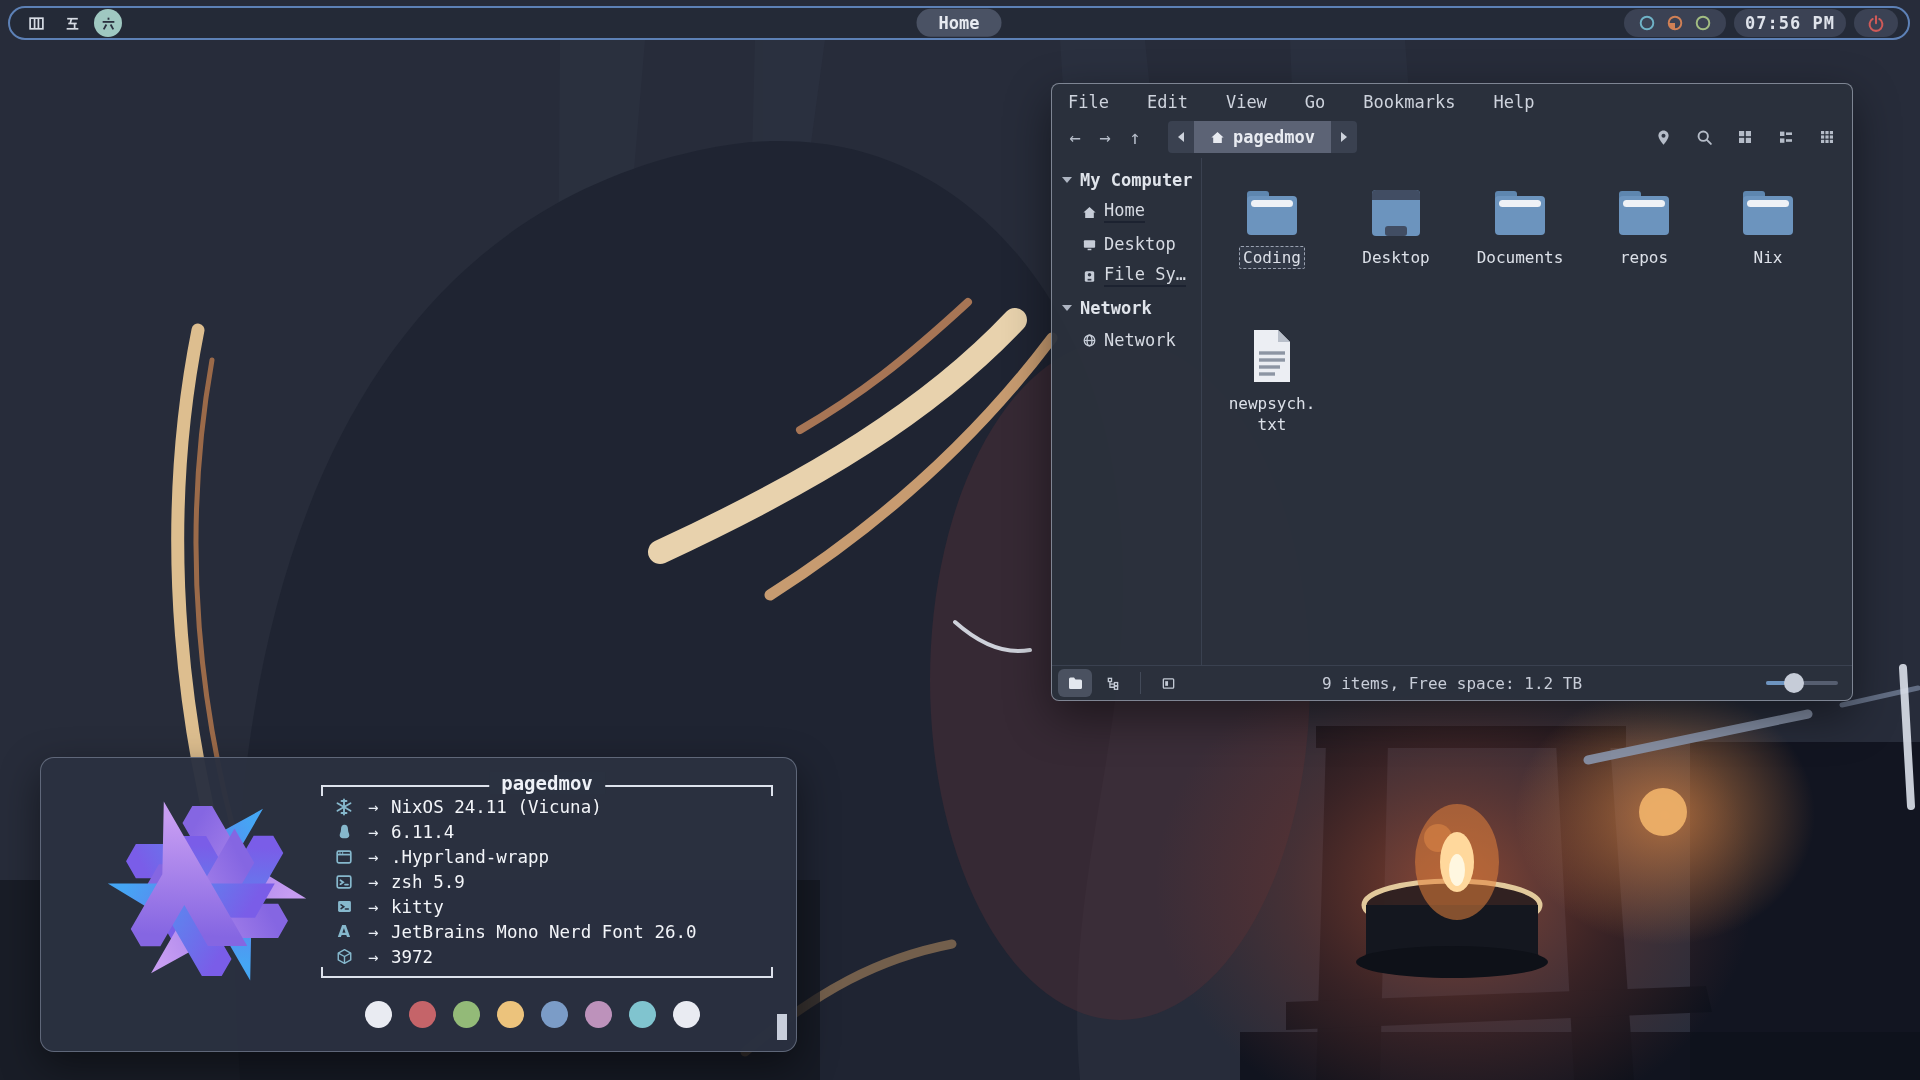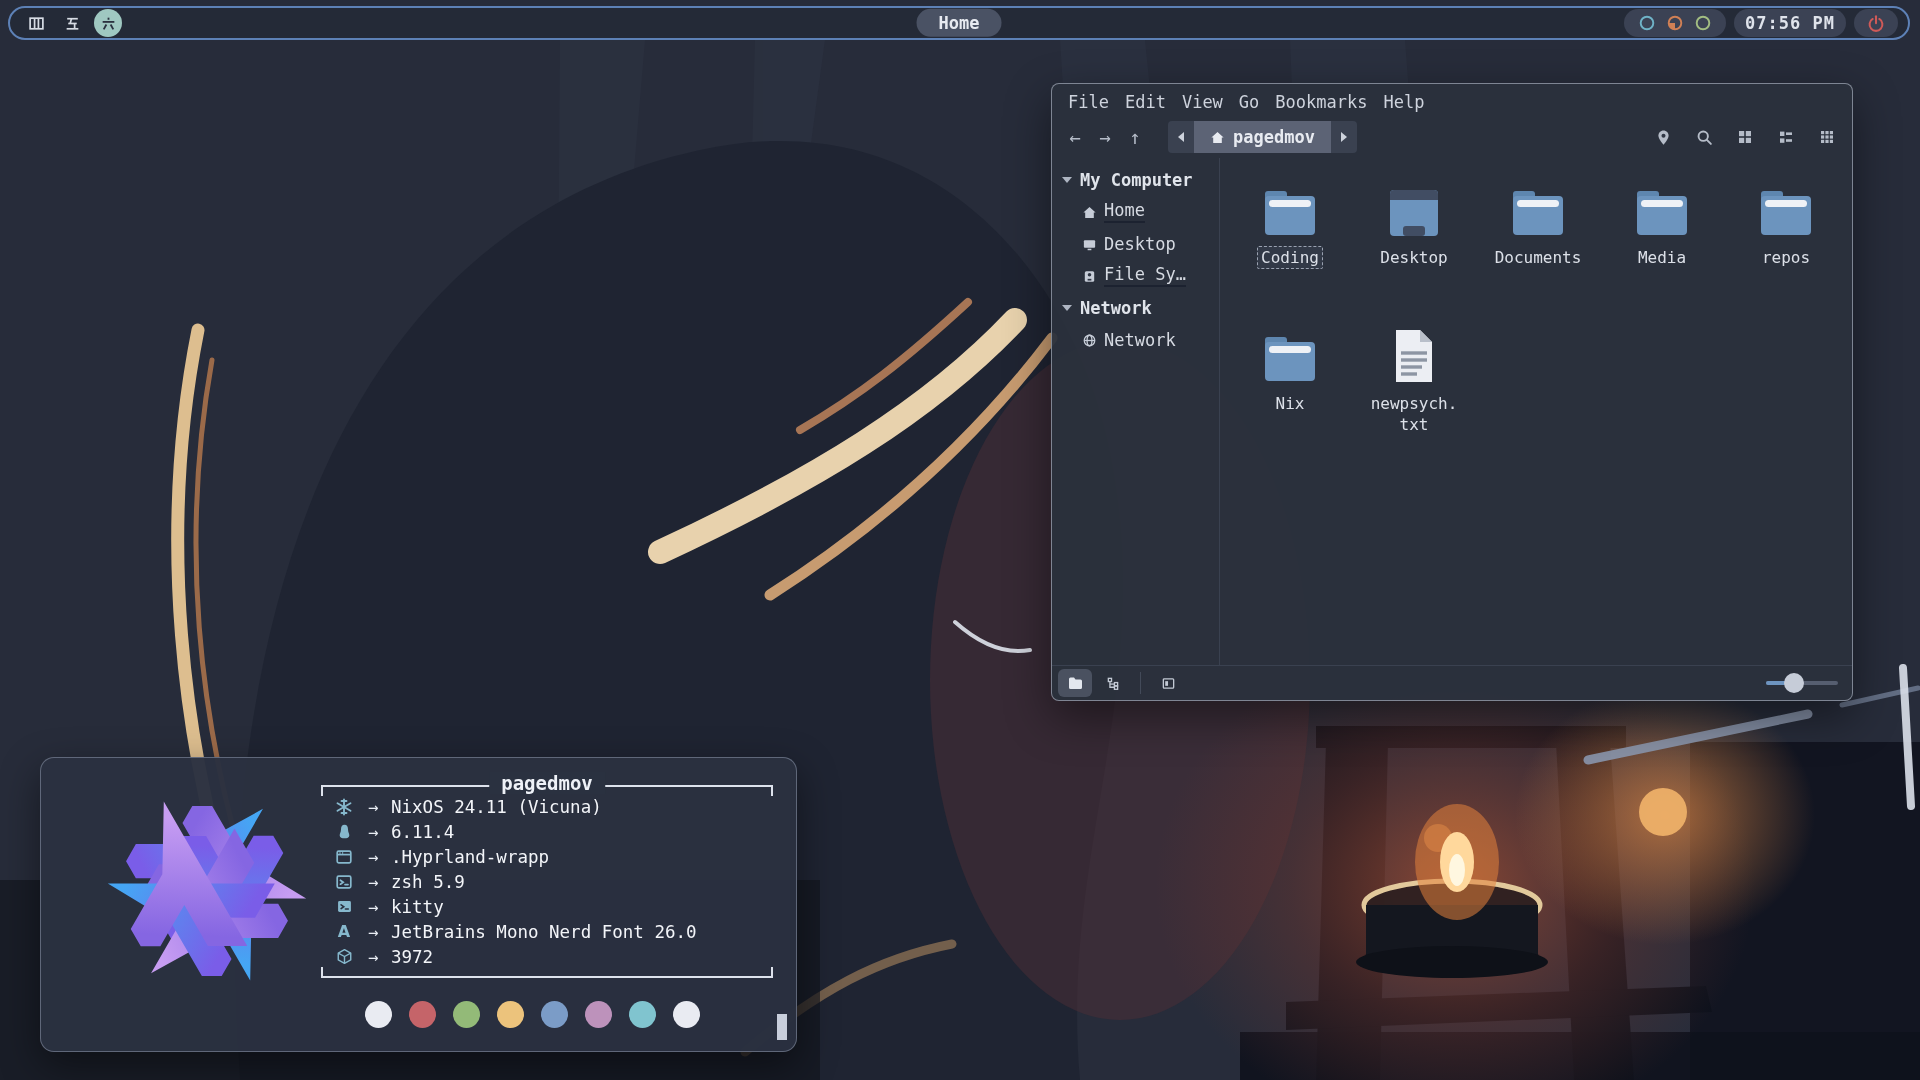--- a/index.html
+++ b/index.html
@@ -22,37 +22,37 @@
     display:flex;align-items:center;gap:8px;}
   .pill{background:#3b4254;height:28px;border-radius:14px;display:flex;align-items:center;justify-content:center;}
   .tray{width:102px;gap:10px;}
   .clock{width:112px;color:#dfe3eb;font-size:17px;font-weight:bold;letter-spacing:1px;}
   .power{width:44px;}
 
   
   .fm{position:absolute;left:1051px;top:83px;width:802px;height:618px;box-sizing:border-box;
     background:rgba(42,48,60,0.95);border:1px solid rgba(172,180,194,0.65);border-radius:8px;
     box-shadow:0 16px 46px rgba(0,0,0,0.45);color:#d6dae2;display:flex;flex-direction:column;}
-  .fm-menubar{display:flex;gap:16px;padding:8px 0 4px 16px;font-size:17px;color:#ced3dd;}
+  .fm-menubar{display:flex;gap:38px;padding:8px 0 4px 16px;font-size:17px;color:#ced3dd;}
   .fm-menubar span{cursor:default;}
   .fm-toolbar{display:flex;align-items:center;height:42px;padding:0 12px 0 8px;}
   .navbtn{width:30px;height:28px;display:flex;align-items:center;justify-content:center;
     color:#b5bcc8;font-size:19px;border-radius:4px;}
   .crumb{display:flex;align-items:stretch;height:32px;background:#3a4150;border-radius:4px;
     margin-left:18px;overflow:hidden;}
   .crumb-chev{width:26px;display:flex;align-items:center;justify-content:center;}
   .chev-l,.chev-r{width:0;height:0;border-top:5px solid transparent;border-bottom:5px solid transparent;}
   .chev-l{border-right:6px solid #cdd2dc;}
   .chev-r{border-left:6px solid #cdd2dc;}
   .crumb-btn{display:flex;align-items:center;gap:8px;background:#5c6375;color:#e8ebf1;
     font-size:17px;font-weight:bold;padding:0 16px;}
   .tool-icons{margin-left:auto;display:flex;gap:15px;}
   .toolicon{width:26px;height:26px;display:flex;align-items:center;justify-content:center;color:#b5bcc8;}
   .fm-body{flex:1;display:flex;min-height:0;}
-  .fm-sidebar{width:168px;box-sizing:border-box;padding-top:6px;border-right:1px solid #3a4150;
+  .fm-sidebar{width:150px;box-sizing:border-box;padding-top:6px;border-right:1px solid #3a4150;
     font-size:17px;}
   .side-hdr{display:flex;align-items:center;gap:8px;height:32px;padding-left:10px;
     font-weight:bold;color:#e0e4eb;}
   .tri-down{width:0;height:0;border-left:5px solid transparent;border-right:5px solid transparent;
     border-top:6px solid #aeb5c2;}
   .side-item{display:flex;align-items:center;gap:7px;height:32px;padding-left:30px;color:#d6dae2;}
   .side-item .lbl{line-height:1.1;}
   .side-item.underlined .lbl{border-bottom:2px solid #1c2230;padding-bottom:1px;}
   .sideicon{color:#c6ccd7;}
   .fm-files{flex:1;display:flex;flex-wrap:wrap;align-content:flex-start;
@@ -382,28 +382,20 @@
               </svg>
             </div>
           <span class="name">Documents</span>
         </div>
         <div class="fcell">
           <div class="ic">
               <svg width="56" height="50" viewBox="0 0 56 50">
                 <use href="#i-folder"></use>
               </svg>
             </div>
-          <span class="name">Media</span>
-        </div>
-        <div class="fcell">
-          <div class="ic">
-              <svg width="56" height="50" viewBox="0 0 56 50">
-                <use href="#i-folder"></use>
-              </svg>
-            </div>
           <span class="name">repos</span>
         </div>
         <div class="fcell">
           <div class="ic">
               <svg width="56" height="50" viewBox="0 0 56 50">
                 <use href="#i-folder"></use>
               </svg>
             </div>
           <span class="name">Nix</span>
         </div>
@@ -435,20 +427,21 @@
           </svg>
         </div>
         <div class="statsep"></div>
         <div class="statbtn">
           <svg width="15" height="15" viewBox="0 0 16 16" fill="none" stroke="#c3c9d4" stroke-width="1.4">
             <rect x="2.5" y="3" width="11" height="10" rx="1"></rect>
             <rect x="4.5" y="5.5" width="3" height="5" fill="#c3c9d4" stroke="none"></rect>
           </svg>
         </div>
       </div>
+      <div class="statmsg">9 items, Free space: 1.2 TB</div>
       <div class="zoomslider">
         <div class="zs-track"></div>
         <div class="zs-fill"></div>
         <div class="zs-handle"></div>
       </div>
     </div>
   </div>
 
   <div class="terminal">
     <svg class="nixlogo" width="222" height="222" viewBox="0 0 16 16">

